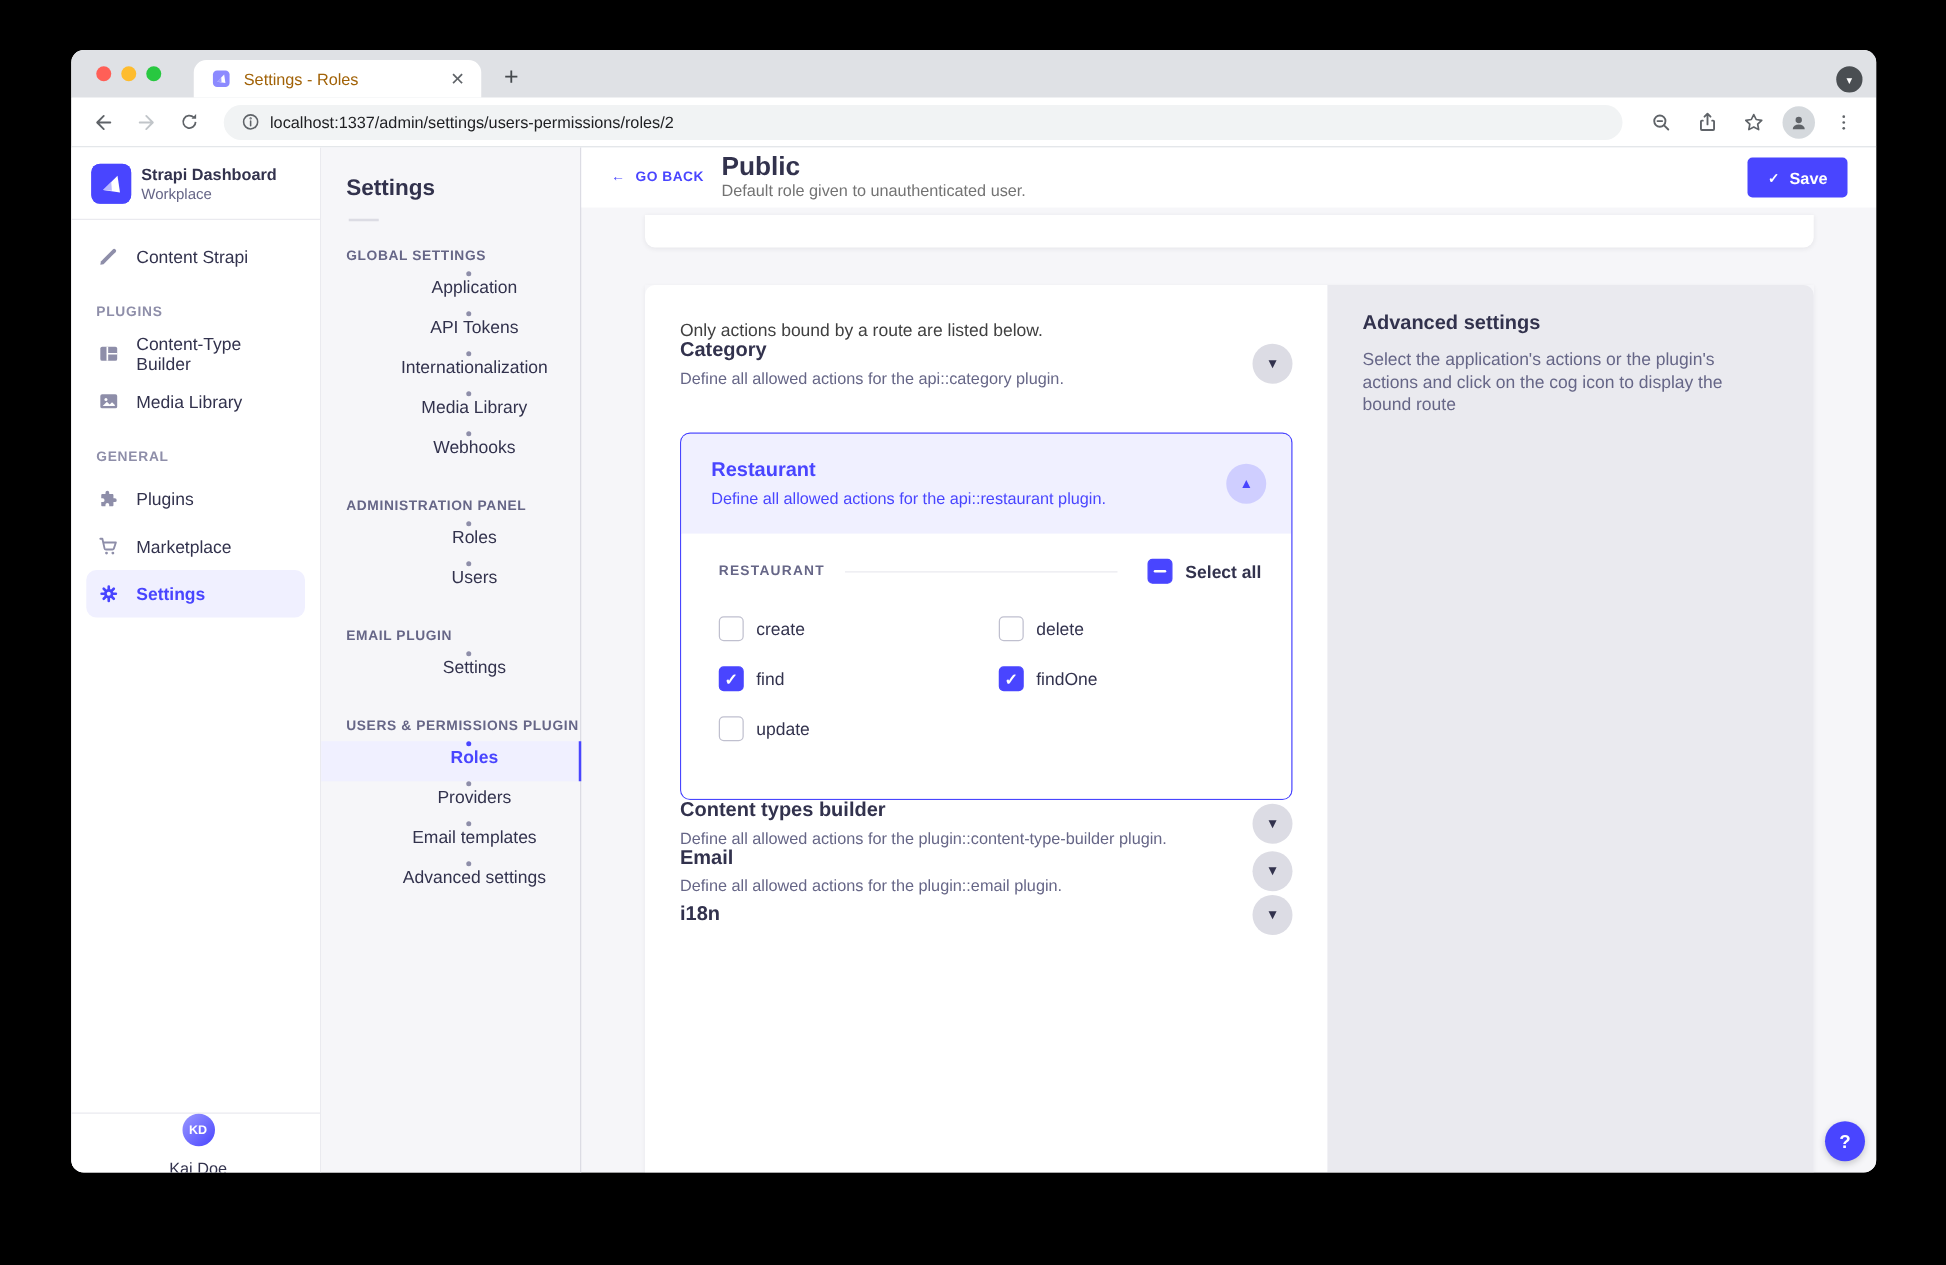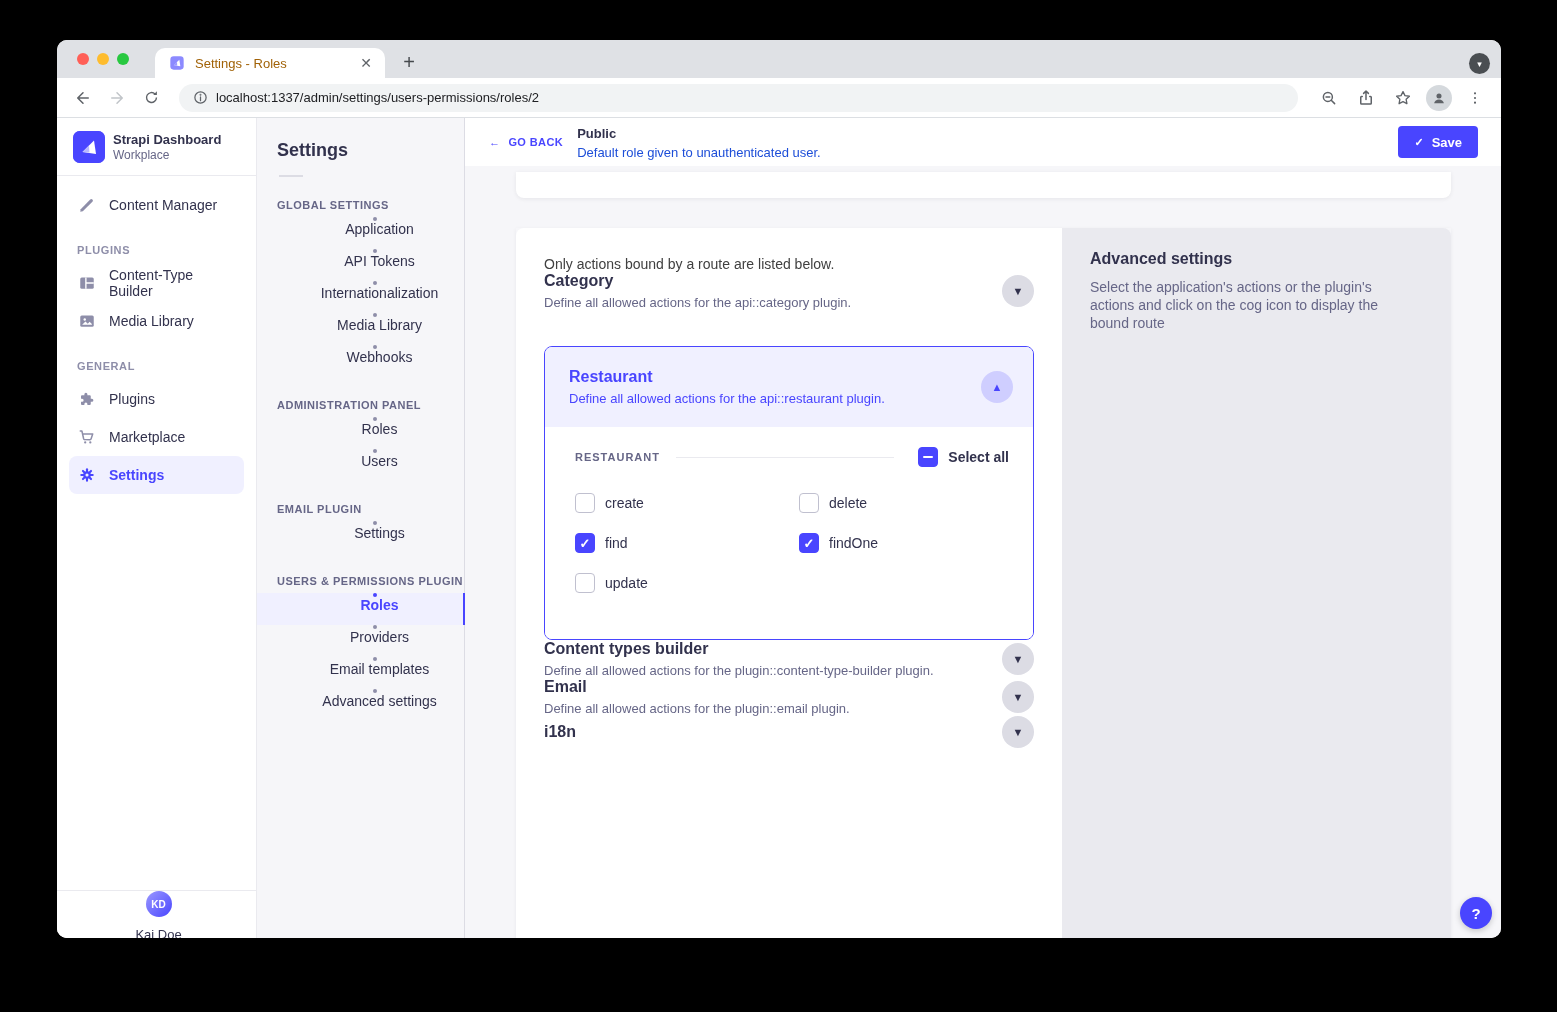--- a/index.html
+++ b/index.html
@@ -57,22 +57,22 @@
   .subnav-item .dot { width:4px; height:4px; border-radius:50%; background:#8e8ea9; margin-right:10px; flex:none; }
   .subnav-item.active { background:#f0f0ff; color:#4945ff; font-weight:bold; }
   .subnav-item.active .dot { background:#4945ff; }
   .subnav-item.active::after { content:""; position:absolute; right:-1px; top:0; bottom:0; width:2px; background:#4945ff; }
 
   
   .main { flex:1; display:flex; flex-direction:column; overflow:hidden; }
   .page-header { height:48px; background:#fff; display:flex; align-items:center; padding:0 23px 0 24px; flex:none; }
   .go-back { display:flex; align-items:center; gap:8px; color:#4945ff; font-size:11px; font-weight:bold; letter-spacing:.4px; }
   .role-title-block { margin-left:14px; }
-  .role-title { font-size:13px; font-weight:bold; color:#32324d; line-height:20px; }
-  .role-subtitle { font-size:13px; color:#1d4ed8; margin-top:1px; }
+  .role-title { font-size:21px; font-weight:bold; color:#32324d; line-height:20px; }
+  .role-subtitle { font-size:13px; color:#737373; margin-top:1px; }
   .save-btn { margin-left:auto; height:32px; background:#4945ff; color:#fff; border:none; border-radius:4px; font-size:13px; font-weight:bold; display:flex; align-items:center; gap:8px; padding:0 16px; font-family:"Liberation Sans",sans-serif; }
   .save-check { font-size:11px; }
 
   .page-body { flex:1; overflow:hidden; padding:6px 50px 0 51px; }
   .remnant-card { height:26px; background:#fff; border-radius:0 0 8px 8px; box-shadow:0 1px 4px rgba(33,33,52,.08); margin-bottom:30px; }
 
   .panel-row { display:flex; align-items:stretch; min-height:760px; box-shadow:0 1px 4px rgba(33,33,52,.06); }
   .perm-card { width:546px; background:#fff; border-radius:8px 0 0 0; padding:22px 28px 40px; }
   .adv-card { flex:1; background:#eaeaef; border-radius:0 8px 0 0; padding:22px 28px; }
 
@@ -220,21 +220,21 @@
       </div>
       <div class="sidebar-divider"></div>
 
       <div class="sidenav">
         <div class="side-item">
           <span class="ic">
             <svg width="18" height="18" viewBox="0 0 24 24" fill="currentColor">
                 <path d="M3.6 17.6 3 21l3.4-.6L19.2 7.6a2.05 2.05 0 0 0-2.9-2.9L3.6 17.6z"></path>
               </svg>
           </span>
-          <span>Content Manager</span>
+          <span>Content Strapi</span>
         </div>
 
         <div class="side-label">PLUGINS</div>
         <div class="side-item">
           <span class="ic">
             <svg width="18" height="18" viewBox="0 0 24 24">
                 <rect x="3" y="4.5" width="18" height="15" rx="2" fill="currentColor"></rect>
                 <path d="M10.5 4.5v15M10.5 12H21" stroke="#fff" stroke-width="1.8"></path>
               </svg>
           </span>

